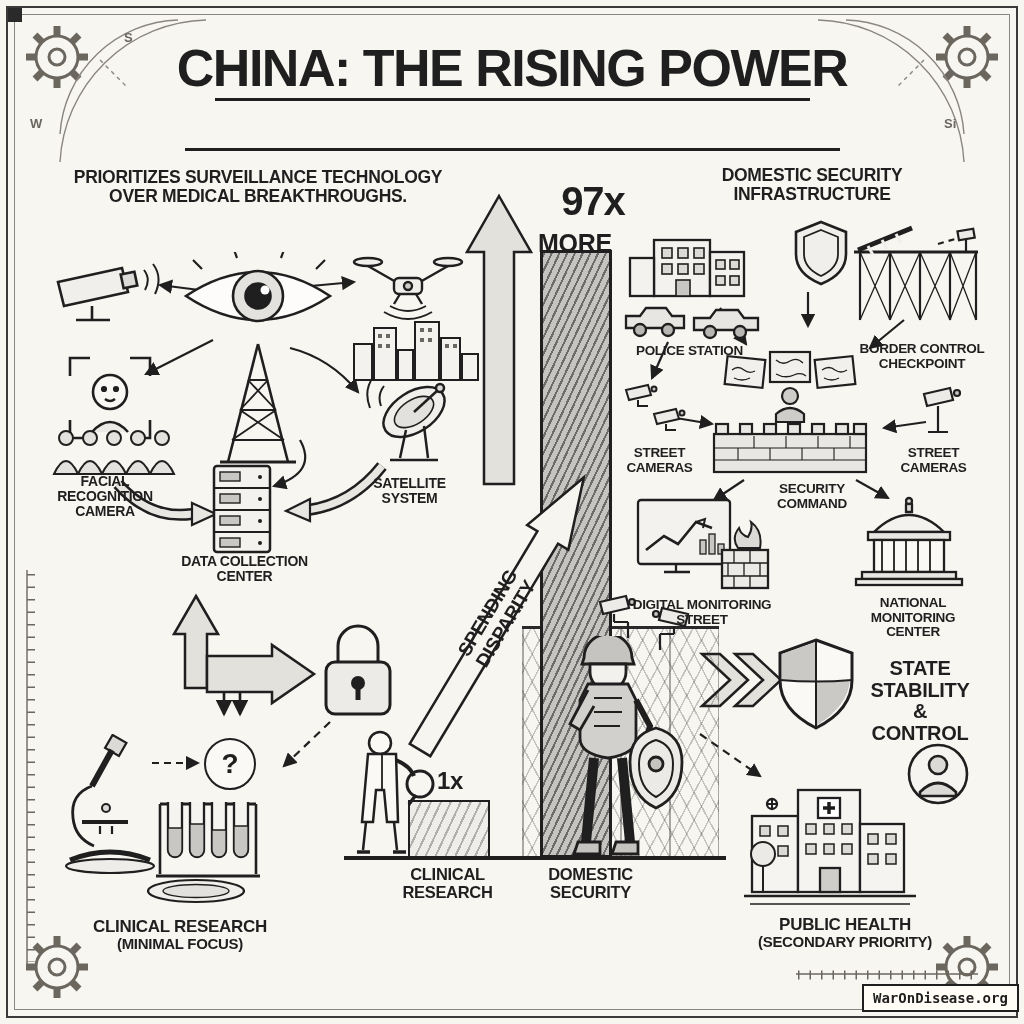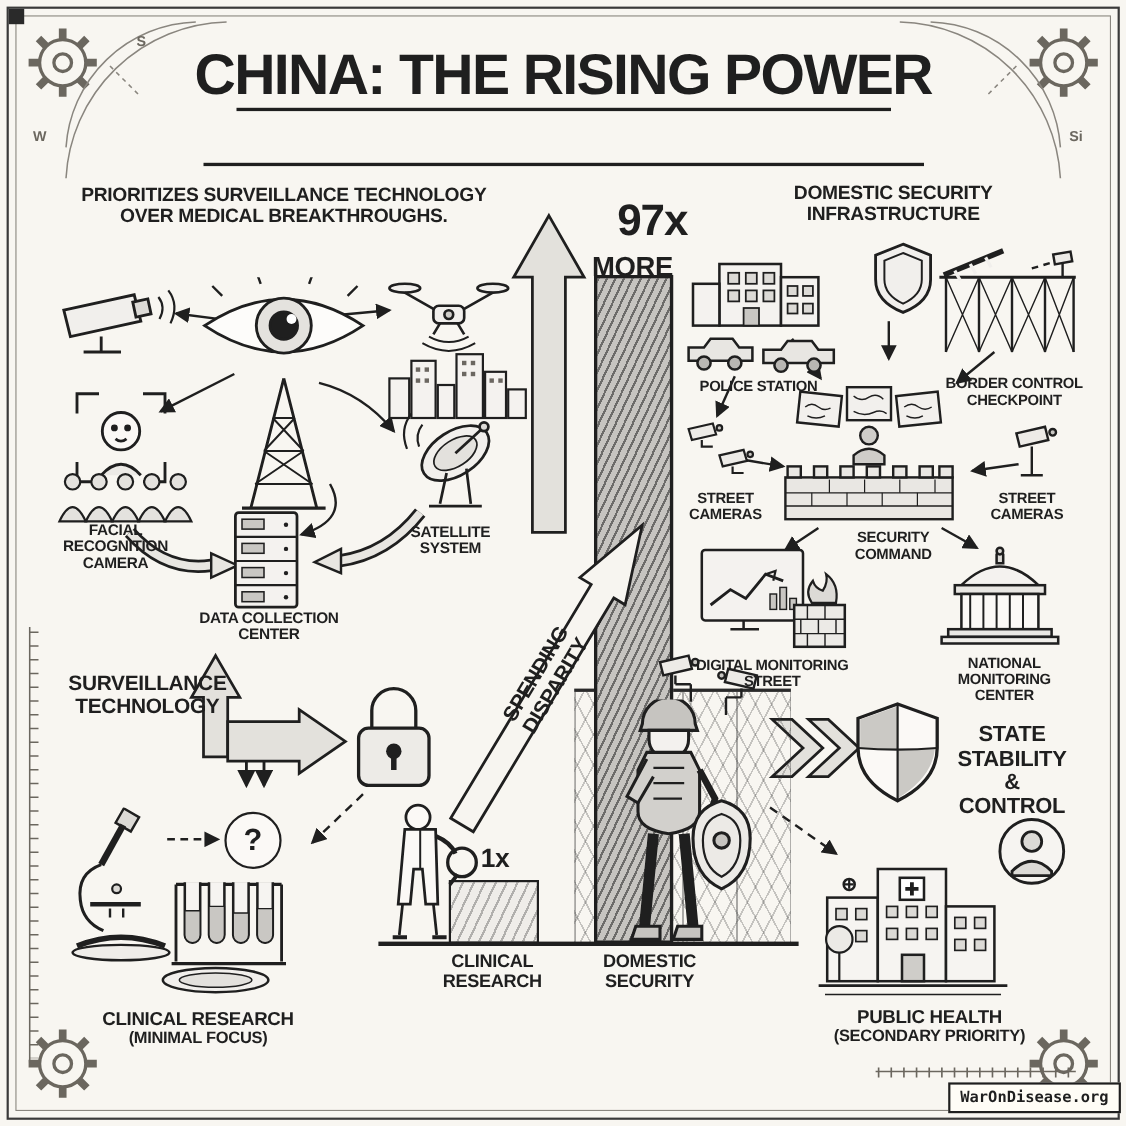--- a/index.html
+++ b/index.html
@@ -78,21 +78,21 @@
     </svg>
   <svg class="abs" style="left:788px;top:16px;z-index:0" width="180" height="150">
       <g stroke="#8a867f" stroke-width="1.4" fill="none">
         <path d="M176 146 A150 150 0 0 0 30 4"></path>
         <path d="M176 118 A122 122 0 0 0 58 4"></path>
         <path d="M136 44 L108 72" stroke-dasharray="4 4"></path>
       </g>
     </svg>
   <div class="abs decor" style="left:124px;top:30px">S</div>
   <div class="abs decor" style="left:30px;top:116px">W</div>
-  <div class="abs decor" style="left:972px;top:116px">Si</div>
+  <div class="abs decor" style="left:944px;top:116px">Si</div>
 
   <svg class="abs" style="left:18px;top:568px;z-index:0" width="20" height="400">
       <g stroke="#6b675f">
         <path d="M9 2 V398" stroke-width="1.4"></path>
         <path d="M13 6 V394" stroke-width="8" stroke-dasharray="1.5 11"></path>
       </g>
     </svg>
   <svg class="abs" style="left:792px;top:966px;z-index:0" width="190" height="16">
       <g stroke="#6b675f">
         <path d="M4 8 H186" stroke-width="1.4"></path>
@@ -262,21 +262,20 @@
       <g fill="#1f1f1f" stroke="none">
         <circle cx="56" cy="17" r="2"></circle>
           <circle cx="56" cy="39" r="2"></circle>
           <circle cx="56" cy="61" r="2"></circle>
           <circle cx="56" cy="83" r="2"></circle>
       </g>
     </g>
   </svg>
   <div class="abs lbl" style="left:172px;top:554px;width:145px;font-size:14px">DATA COLLECTION CENTER</div>
 
-  <div class="abs lbl" style="left:44px;top:612px;width:180px;font-size:19px">SURVEILLANCE TECHNOLOGY</div>
 
   <svg class="abs icon" style="left:314px;top:616px" width="88" height="106">
     <g stroke="#1f1f1f" stroke-width="3" fill="#edebe7">
       <path d="M24 46 V30 a20 20 0 0 1 40 0 v16" fill="none"></path>
       <rect x="12" y="46" width="64" height="52" rx="9"></rect>
       <circle cx="44" cy="67" r="7" fill="#1f1f1f" stroke="none"></circle>
       <path d="M44 71 v13" stroke-width="5"></path>
     </g>
   </svg>
 

